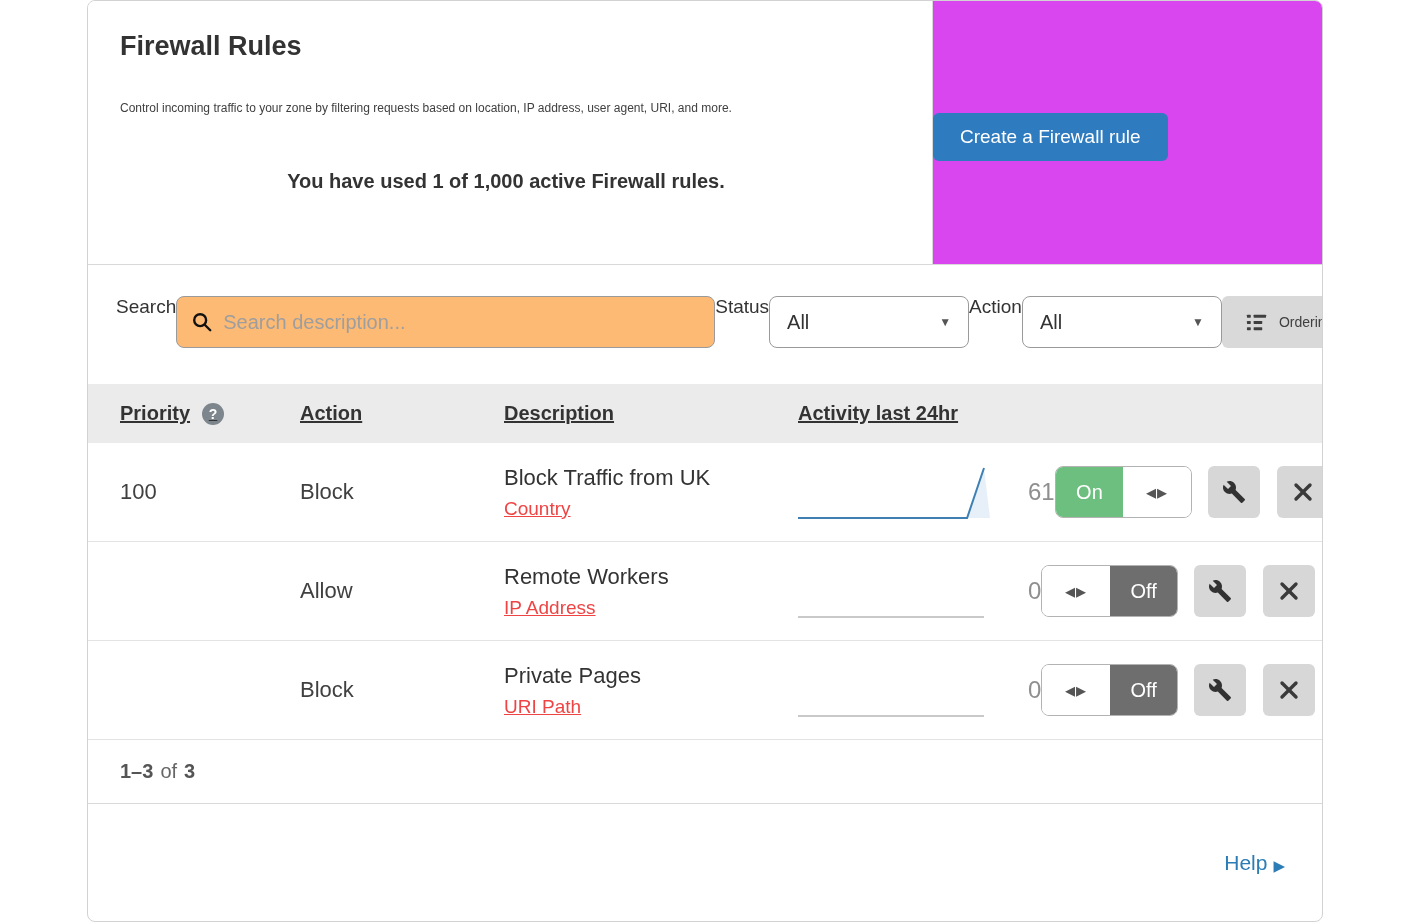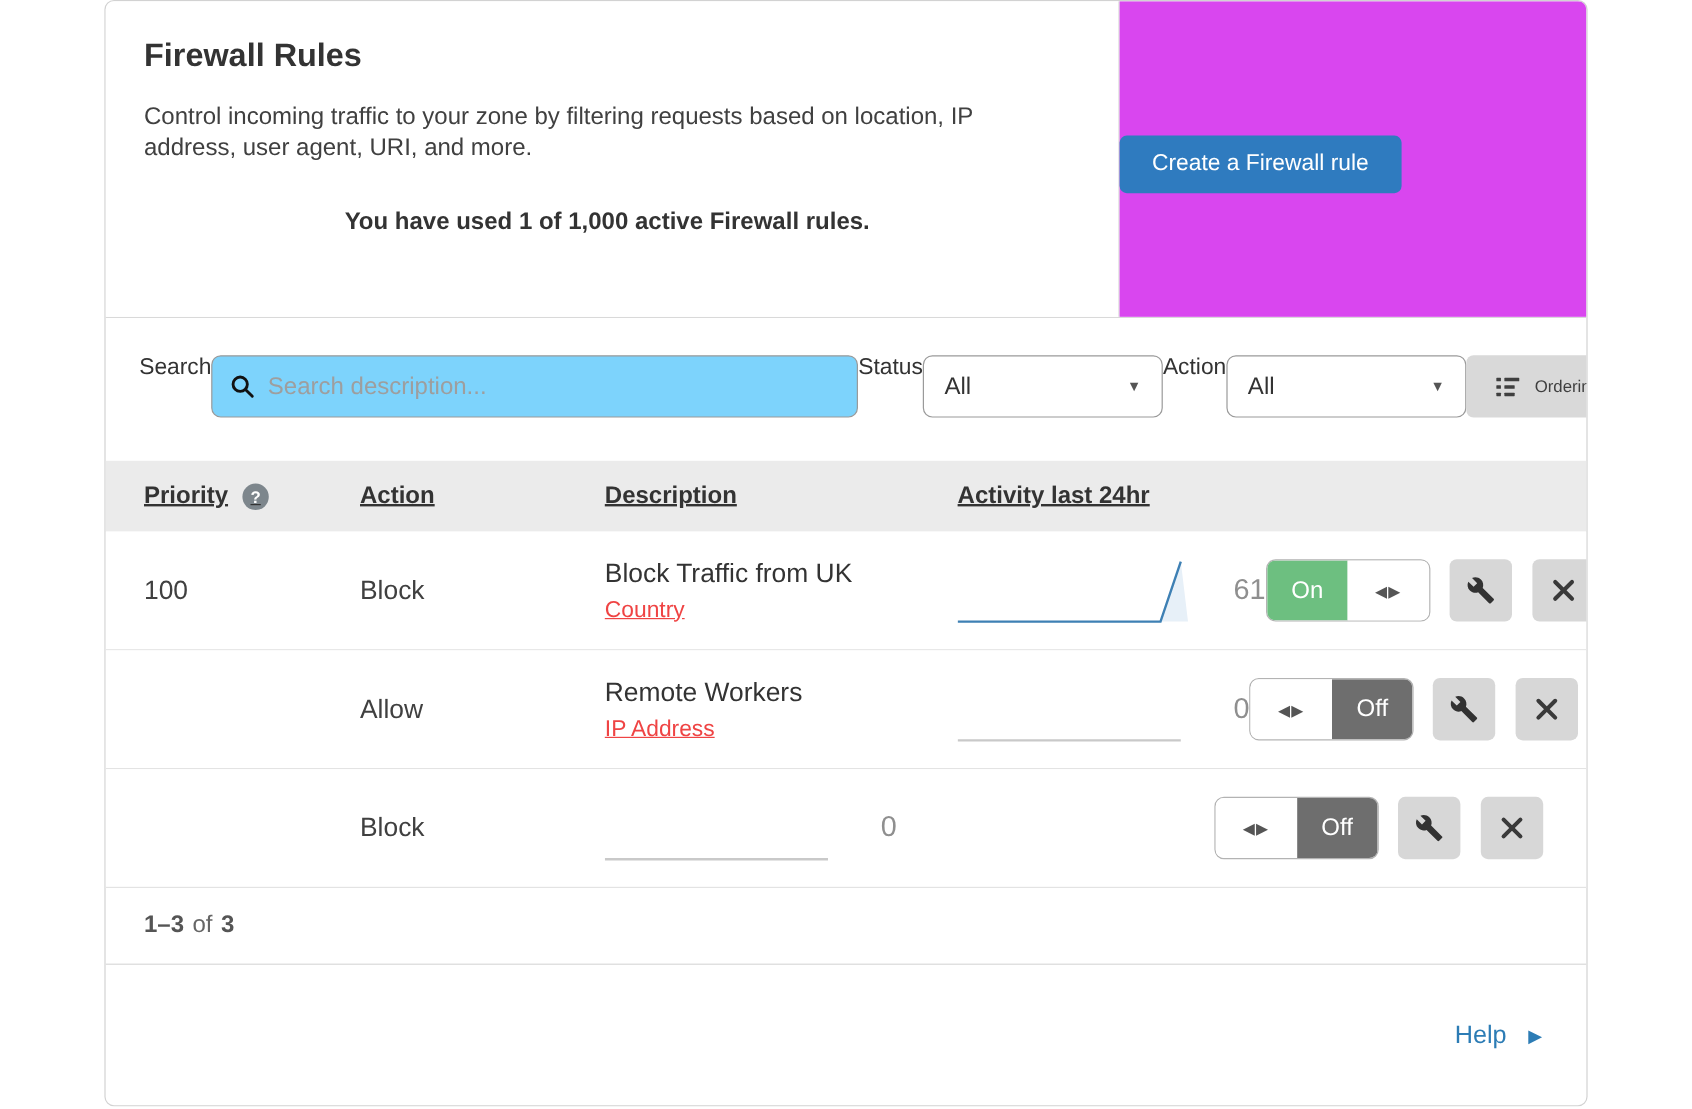--- a/index.html
+++ b/index.html
@@ -8,35 +8,35 @@
   .page {
     width:1236px; height:922px; margin:0 auto;
     border:1px solid #d2d2d2; border-radius:8px; background:#fff;
     overflow:hidden; display:flex; flex-direction:column;
   }
 
   
   .top { display:flex; border-bottom:1px solid #d9d9d9; height:264px; }
   .top-left { width:845px; padding:30px 40px 0 32px; background:#fff; border-right:1px solid #d9d9d9; }
   .page-title { font-size:27px; font-weight:700; color:#333; margin-bottom:22px; }
-  .page-desc { font-size:20px; line-height:26px; color:#404040; margin-bottom:38px; max-width:780px; }
+  .page-desc { font-size:12px; line-height:48px; color:#404040; margin-bottom:38px; max-width:780px; }
   .usage-line { font-size:20px; font-weight:700; color:#333;text-align:center; }
   .top-right { flex:1; background:#d946ef; display:flex; align-items:flex-start; justify-content:flex-start; }
   .create-btn {
     margin-top:112px; background:#2f7bbf; color:#fff; border:none; border-radius:6px;
     font-family:"Liberation Sans", sans-serif;
     font-size:19px; padding:13px 27px; cursor:pointer;
   }
 
   
   .filters { display:flex; align-items:flex-end; padding:0 33px 36px 28px; margin-top:31px; }
   .filter-group { display:flex; flex-direction:row; }
   .filter-label { font-size:19px; color:#333; margin-bottom:13px; }
   .search-box {
-    width:539px; height:52px; border:1px solid #9a9a9a; border-radius:8px; background:#7dd3fc;
+    width:539px; height:52px; border:1px solid #9a9a9a; border-radius:8px; background:#fdba74;
     display:flex; align-items:center; padding:0 14px;
   }
   .search-box svg { flex:none; }
   .search-input {
     border:none; outline:none; flex:1; font-size:20px; margin-left:10px; color:#333;
     font-family:"Liberation Sans", sans-serif; background:transparent;
   }
   .search-input::placeholder { color:#9e9e9e; }
   .select-box {
     width:200px; height:52px; border:1px solid #9a9a9a; border-radius:8px; background:#fff;
@@ -87,21 +87,21 @@
     display:flex; align-items:center; justify-content:center; cursor:pointer; flex:none;
   }
   .icon-btn + .toggle, .toggle + .icon-btn { margin-left:16px; }
   .icon-btn + .icon-btn { margin-left:17px; }
 
   
   .pagination { height:64px; display:flex; align-items:center; padding:0 32px; border-bottom:1px solid #d9d9d9; font-size:20px; }
   .pag-bold { font-weight:700; color:#555; }
   .pag-of { color:#666; margin:0 7px; }
   .help-row { flex:1; display:flex; align-items:center; justify-content:flex-end; padding:0 37px; }
-  .help-link { color:#2c7cb5; font-size:21px; text-decoration:none; display:flex; align-items:center; gap:18px; cursor:pointer; }
+  .help-link { color:#2c7cb5; font-size:21px; text-decoration:none; display:flex; align-items:flex-end; gap:6px; cursor:pointer; }
   .help-arrow { font-size:15px; }
 </style>
 </head>
 <body>
 
 <div class="page">
 
   <div class="top">
     <div class="top-left">
       <div class="page-title">Firewall Rules</div>
@@ -224,20 +224,24 @@
           <line x1="4" y1="4" x2="18" y2="18"></line>
             <line x1="18" y1="4" x2="4" y2="18"></line>
         </svg>
       </button>
     </div>
   </div>
 
   <div class="row">
     <div class="cell-text col-priority"></div>
     <div class="cell-text col-action">Block</div>
+    <div class="col-desc">
+      <div class="desc-title">Private Pages</div>
+      <div class="desc-sub">URI Path</div>
+    </div>
     <div class="col-activity">
       <svg class="spark" viewBox="0 0 200 58">
           <polyline points="0,55 16.90909090909091,55 33.81818181818182,55 50.72727272727273,55 67.63636363636364,55 84.54545454545455,55 101.45454545454545,55 118.36363636363636,55 135.27272727272728,55 152.1818181818182,55 169.0909090909091,55 186,55" fill="none" stroke="#c9c9c9" stroke-width="2"></polyline>
         </svg>
       <span class="count">0</span>
     </div>
     <div class="controls">
       <div class="toggle off">
         <span class="seg state-seg">Off</span>
         <span class="seg handle-seg">◂▸</span>

